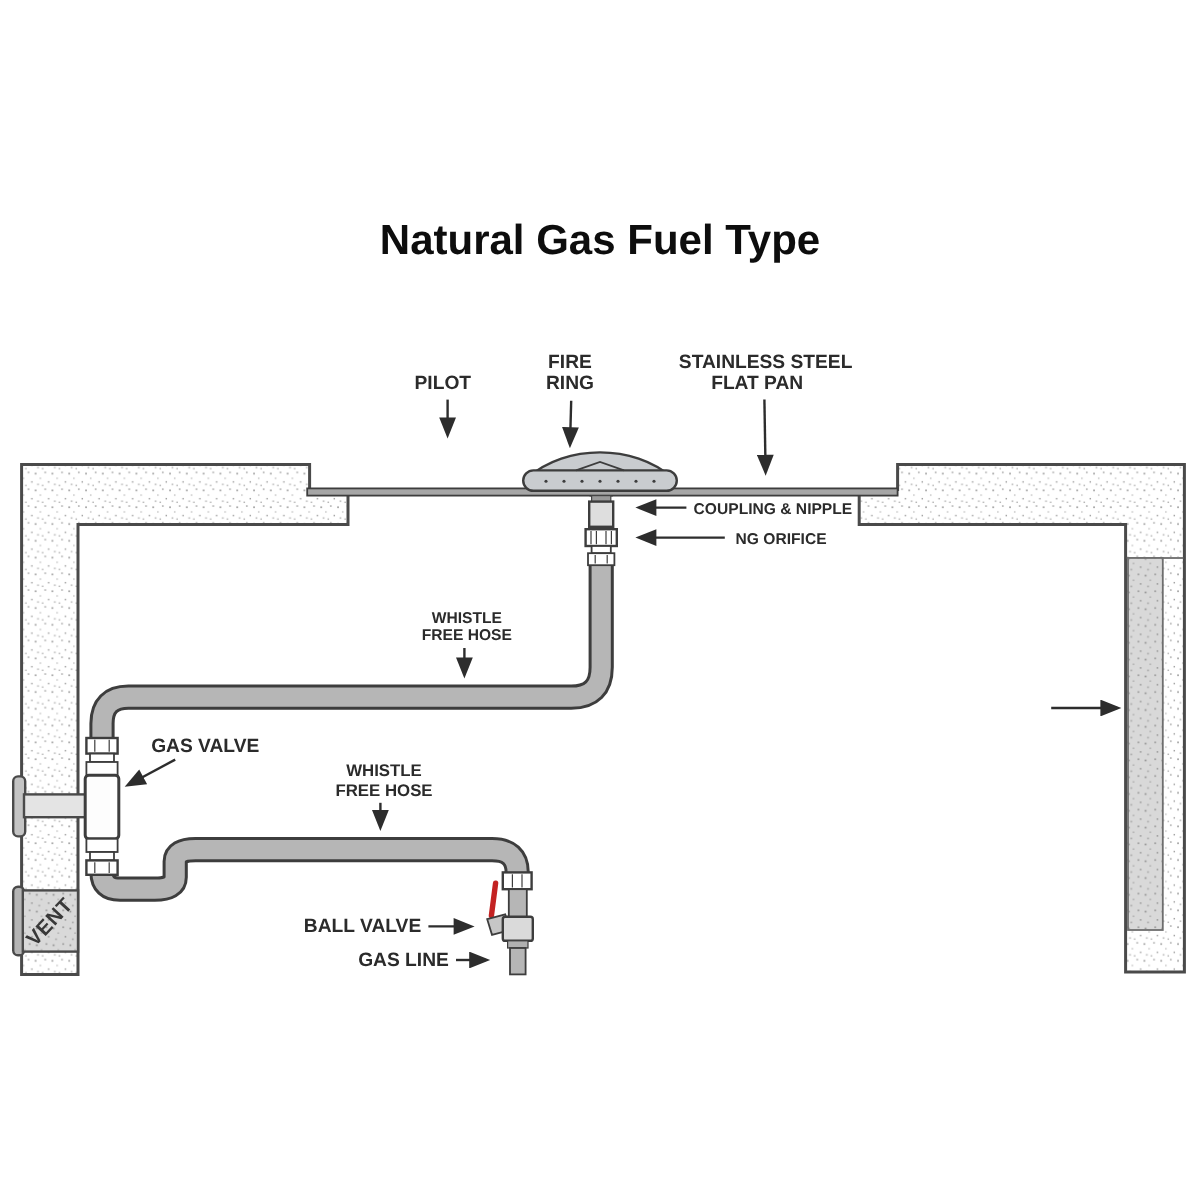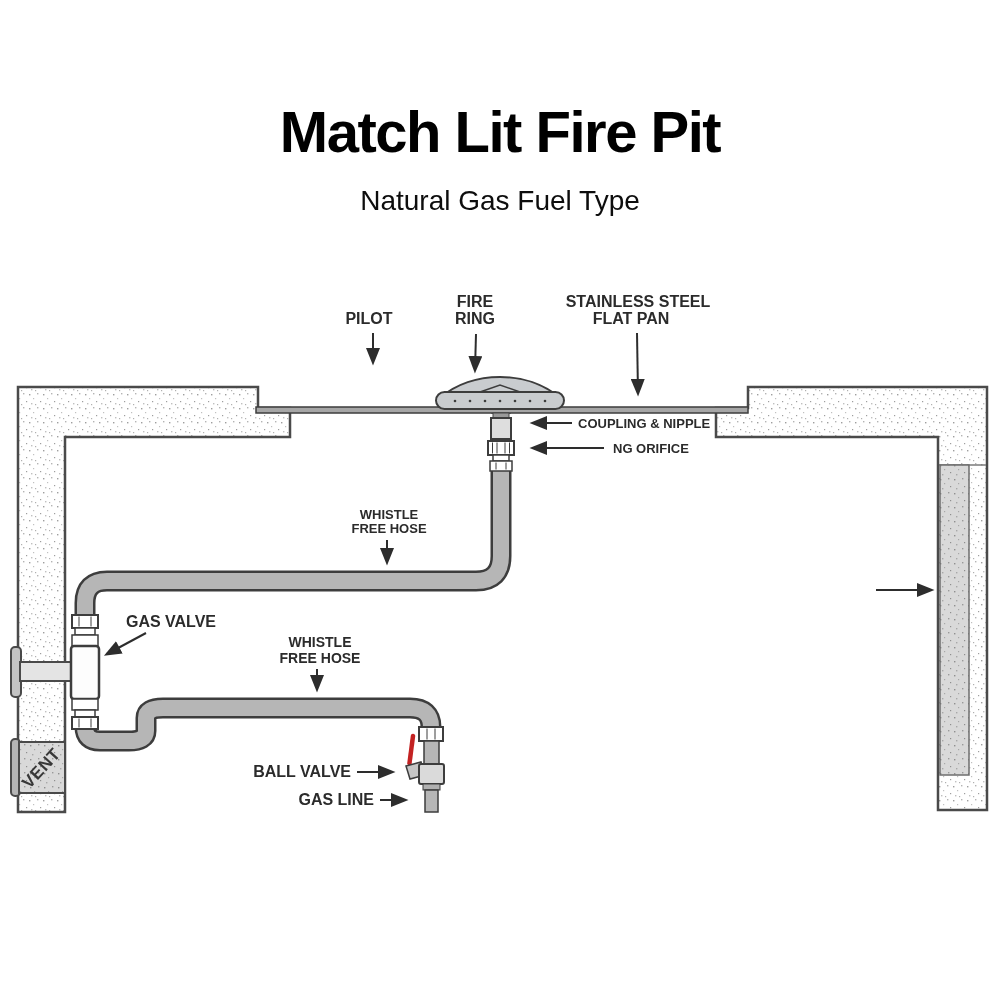--- a/index.html
+++ b/index.html
@@ -6,35 +6,34 @@
   .canvas{
     position:relative;width:1000px;height:1000px;background:#ffffff;overflow:hidden;
     font-family:"Liberation Sans",sans-serif;
   }
   .title{
     position:absolute;top:100px;left:0;width:1000px;text-align:center;
     font-size:58px;font-weight:bold;letter-spacing:-1.5px;color:#000;line-height:64px;
   }
   .subtitle{
     position:absolute;top:184px;left:0;width:1000px;text-align:center;
-    font-size:28px;font-weight:400;color:#0d0d0d;line-height:34px;
+    font-size:35px;font-weight:700;color:#0d0d0d;line-height:34px;
   }
   svg{position:absolute;top:0;left:0;}
   .lbl{font-family:"Liberation Sans",sans-serif;font-weight:bold;fill:#2b2b2b;}
   .lbl-big{font-size:16px;}
   .lbl-sm{font-size:13px;}
   .lbl-md{font-size:14px;}
   .arrow{stroke:#2d2d2d;stroke-width:2;fill:none;}
 </style>
 </head>
 <body>
 
 <div class="canvas">
 
-  <div class="title">Match Lit Fire Pit</div>
   <div class="subtitle">Natural Gas Fuel Type</div>
 
   <svg width="1000" height="1000" viewBox="0 0 1000 1000">
     <defs>
       <pattern id="stippleW" width="14" height="14" patternUnits="userSpaceOnUse">
         <rect width="14" height="14" fill="#ffffff"></rect>
         <rect x="1" y="2" width="1.4" height="1.4" fill="#9e9e9e"></rect>
         <rect x="5" y="6" width="1.2" height="1.2" fill="#c0c0c0"></rect>
         <rect x="9" y="1" width="1.4" height="1.4" fill="#b4b4b4"></rect>
         <rect x="12" y="9" width="1.2" height="1.2" fill="#9e9e9e"></rect>

